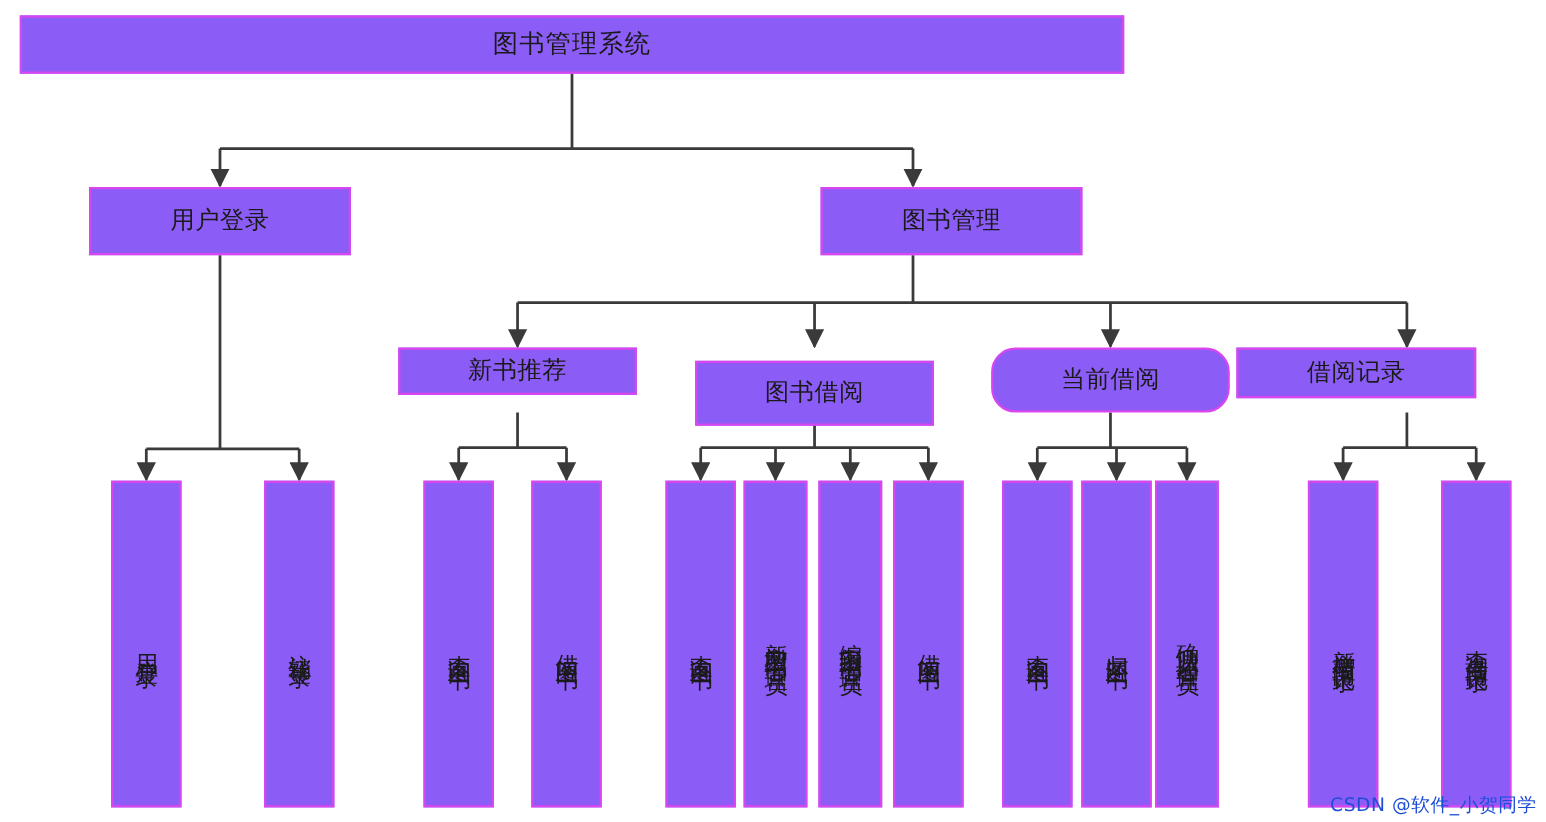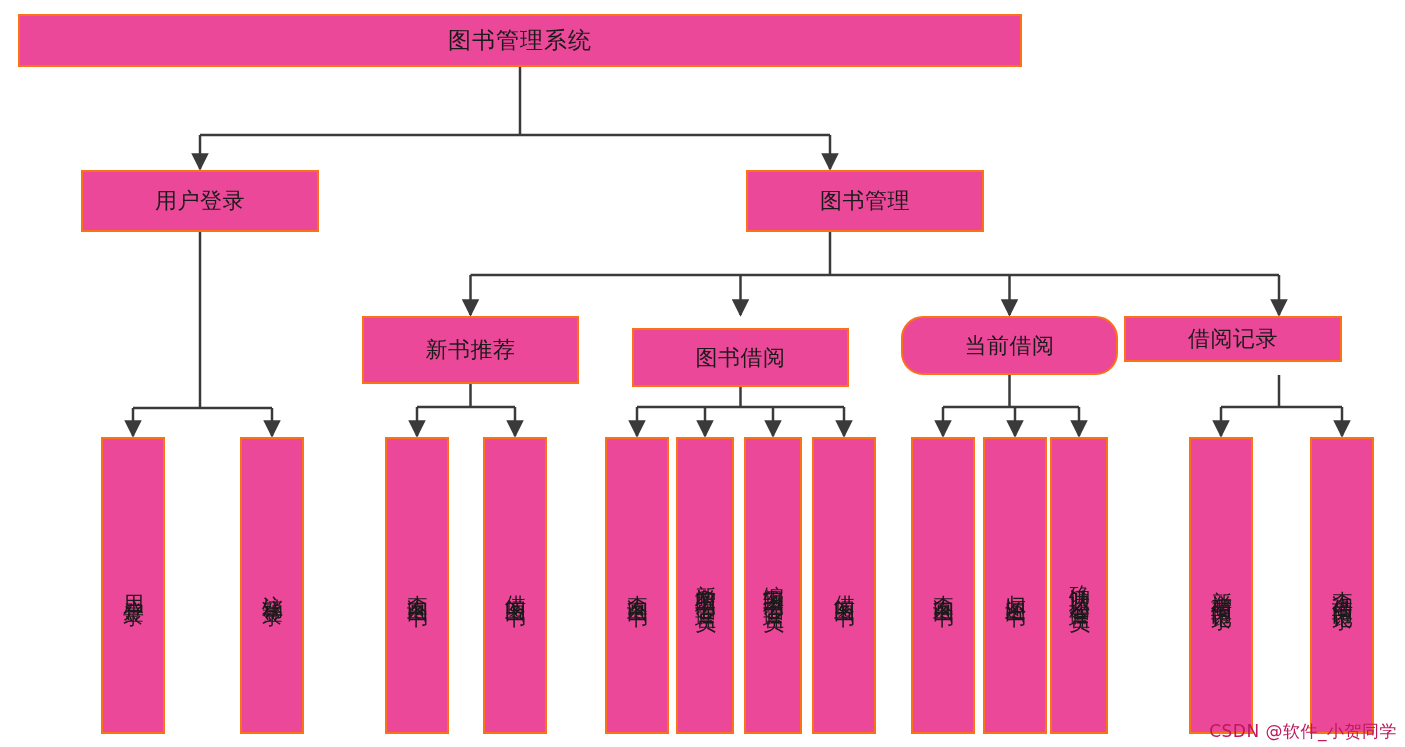--- a/index.html
+++ b/index.html
@@ -21,22 +21,22 @@
     position: absolute;
     left: 0;
     top: 0;
     width: 1405px;
     height: 747px;
     pointer-events: none;
   }
   .node {
     position: absolute;
     box-sizing: border-box;
-    border: 2px solid #f97316;
-    background: #ec4899;
+    border: 2px solid #d946ef;
+    background: #8b5cf6;
     display: flex;
     align-items: center;
     justify-content: center;
     color: #1a1a1a;
   }
   .node .label {
     display: block;
     text-align: center;
     line-height: 1.18;
     white-space: nowrap;
@@ -58,21 +58,21 @@
     text-orientation: upright;
     font-size: 21px;
     letter-spacing: 4px;
     line-height: 1.1;
   }
   #watermark {
     position: absolute;
     right: 8px;
     bottom: 4px;
     font-size: 17px;
-    color: #be185d;
+    color: #1d4ed8;
     letter-spacing: 0.5px;
     white-space: nowrap;
   }
 </style>
 </head>
 <body>
 
 <div id="canvas">
   <svg id="edges" viewBox="0 0 1405 747" xmlns="http://www.w3.org/2000/svg">
       <defs>
@@ -117,21 +117,21 @@
   <div id="nodes-layer">
       <div class="node root horizontal" style="left: 18px; top: 14px; width: 1004px; height: 53px;">
         <span class="label">图书管理系统</span>
       </div>
       <div class="node horizontal" style="left: 81px; top: 170px; width: 238px; height: 62px;">
         <span class="label">用户登录</span>
       </div>
       <div class="node horizontal" style="left: 711px; top: 170px; width: 238px; height: 62px; margin-left: 35px;">
         <span class="label">图书管理</span>
       </div>
-      <div class="node horizontal" style="left: 362px; top: 316px; width: 217px; height: 68px;">
+      <div class="node horizontal" style="left: 362px; top: 316px; width: 217px; height: 43px;">
         <span class="label">新书推荐</span>
       </div>
       <div class="node horizontal" style="left: 632px; top: 328px; width: 217px; height: 59px;">
         <span class="label">图书借阅</span>
       </div>
       <div class="node horizontal" style="left: 901px; top: 316px; width: 217px; height: 59px; border-radius: 22px;">
         <span class="label">当前借阅</span>
       </div>
       <div class="node horizontal" style="left: 1124px; top: 316px; width: 218px; height: 46px;">
         <span class="label">借阅记录</span>

